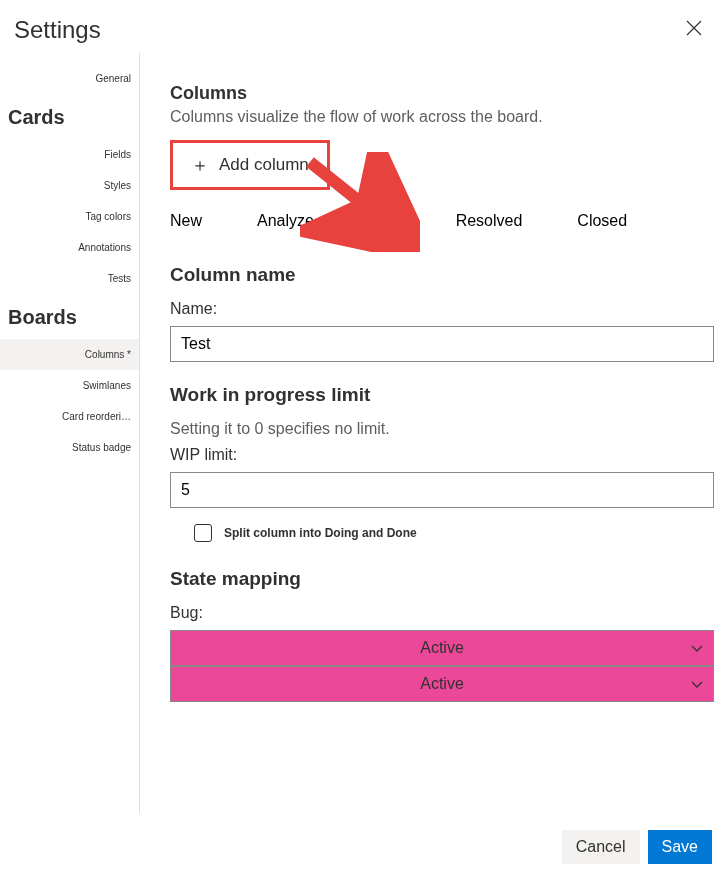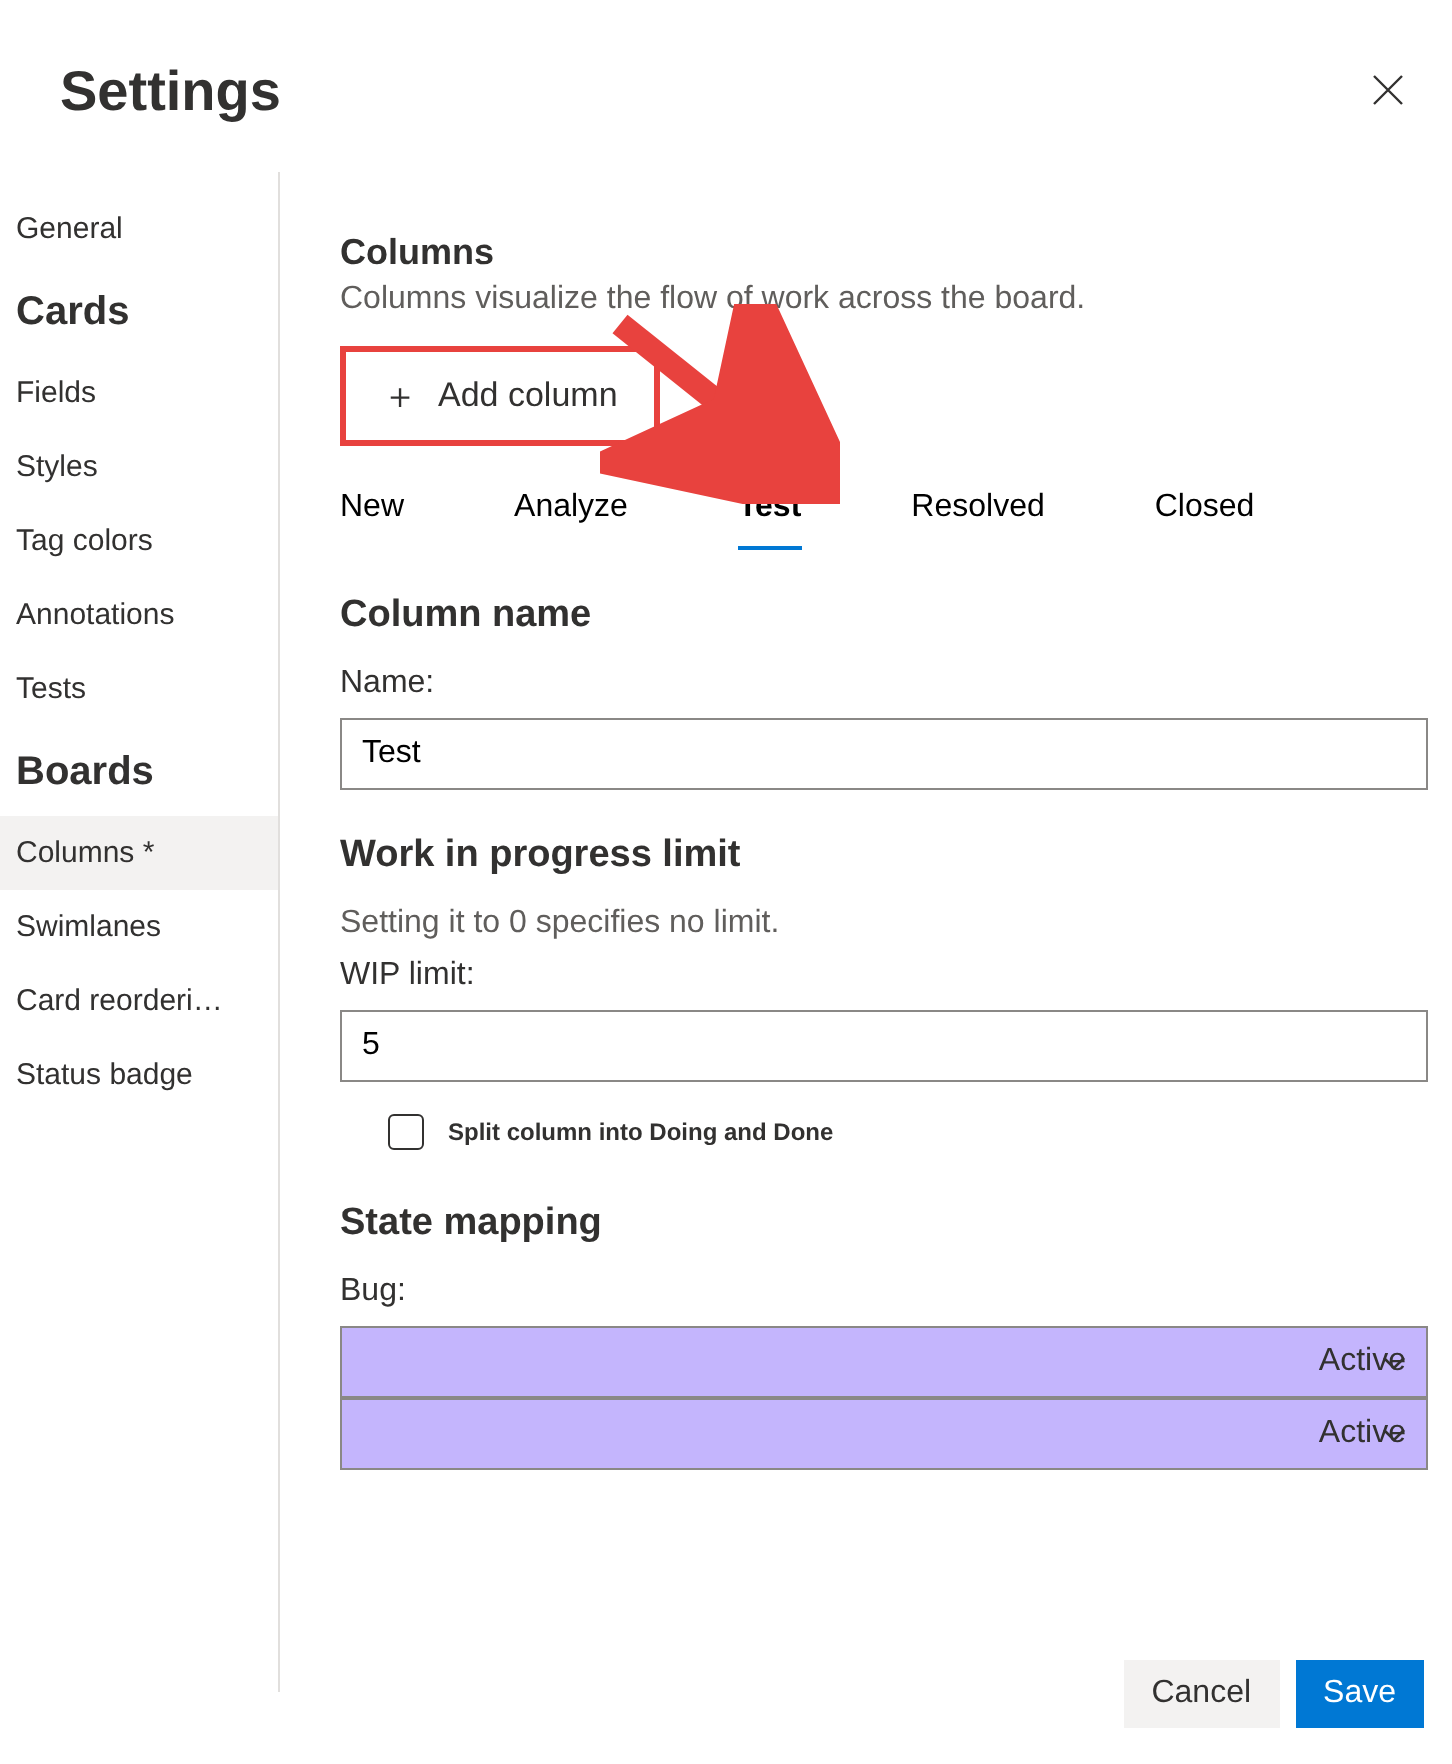--- a/index.html
+++ b/index.html
@@ -13,23 +13,23 @@
     overflow: hidden;
     position: relative;
   }
   .header {
     display: flex;
     justify-content: space-between;
     align-items: center;
     padding: 14px 18px 8px 14px;
   }
   .header h1 {
-    font-size: 28px;
-    font-weight: 700;
-    margin: 16px;
+    font-size: 24px;
+    font-weight: 400;
+    margin: 0;
   }
   .close-btn {
     background: none;
     border: none;
     cursor: pointer;
     padding: 6px;
     font-size: 18px;
     line-height: 1;
     color: #323130;
   }
@@ -44,26 +44,27 @@
     flex-shrink: 0;
   }
   .sidebar-section-title {
     font-weight: 600;
     font-size: 20px;
     padding: 12px 8px 10px 8px;
     color: #323130;
   }
   .sidebar-item {
     padding: 10px 8px;
-    font-size: 15px;
+    font-size: 10px;
     color: #323130;
     cursor: pointer;
     white-space: nowrap;
     overflow: hidden;
     text-overflow: ellipsis;
+    text-align: right;
   }
   .sidebar-item.active {
     background: #f3f2f1;
   }
   .main {
     flex: 1;
     padding: 18px 12px 0 30px;
     overflow: hidden;
   }
   .section-title {
@@ -143,23 +144,23 @@
   }
   .select-wrap {
     position: relative;
     width: 100%;
   }
   .select-input {
     width: 100%;
     padding: 8px 10px;
     font-size: 16px;
     border: 1px solid #8a8886;
-    background: #c4b5fd;
-    cursor: pointer;
-    text-align: right;
+    background: #ec4899;
+    cursor: pointer;
+    text-align: center;
   }
   .chevron {
     position: absolute;
     right: 10px;
     top: 50%;
     transform: translateY(-50%);
     pointer-events: none;
   }
   .checkbox-row {
     display: flex;

